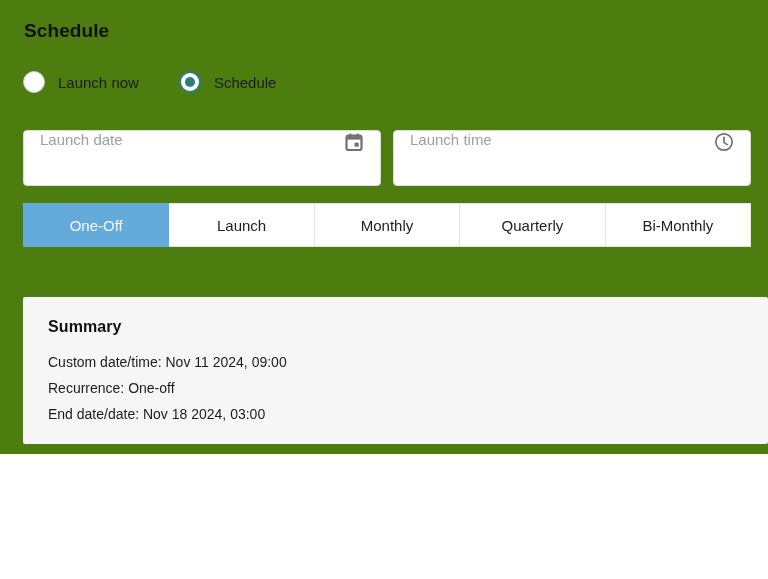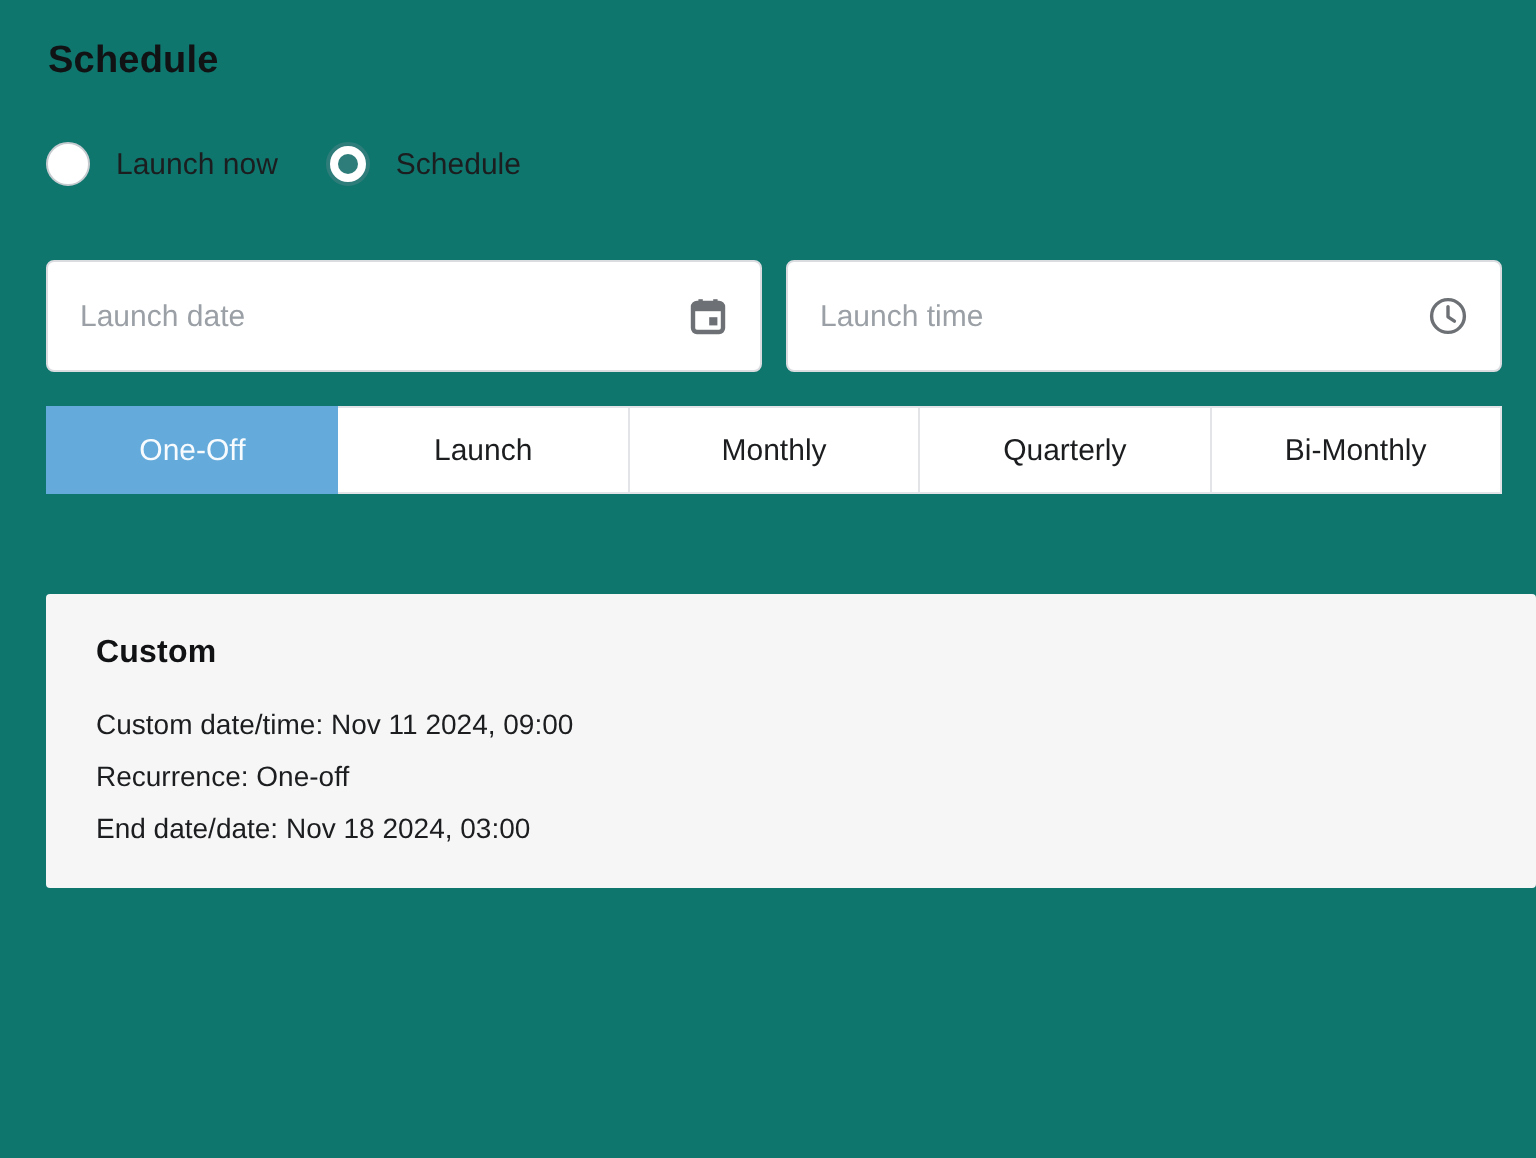--- a/index.html
+++ b/index.html
@@ -1,33 +1,33 @@
 <!DOCTYPE html>
 <html><head>
 <meta charset="utf-8">
 <style>
   * { margin:0; padding:0; box-sizing:border-box; }
   html,body { background:#ffffff; }
   body { font-family:"Liberation Sans","DejaVu Sans",sans-serif; color:#1b1d1f; }
-  .page { position:relative; width:768px; height:579px; background:#0f766e; overflow:hidden; }
+  .page { position:relative; width:768px; height:454px; background:#4d7c0f; overflow:hidden; }
 
   .page-title { margin:20px 0 0 24px; font-size:19px; font-weight:700; letter-spacing:.1px; color:#111214; }
 
   
-  .radio-row { display:flex; align-items:center; gap:24px; margin:29px 0 0 23px; }
+  .radio-row { display:flex; align-items:center; gap:40px; margin:29px 0 0 23px; }
   .radio-option { display:flex; align-items:center; gap:13px; cursor:pointer; }
   .radio-circle { width:22px; height:22px; border-radius:50%; border:1.5px solid #c6cbd0; background:#fff; flex:0 0 auto; position:relative; }
   .radio-option.selected .radio-circle { border:2.5px solid #2f7d7b; }
   .radio-option.selected .radio-circle::after { content:""; position:absolute; left:50%; top:50%; width:10px; height:10px; margin:-5px 0 0 -5px; border-radius:50%; background:#2f7d7b; }
   .radio-label { font-size:15px; color:#1b1d1f; }
 
   
   .field-row { display:flex; gap:12px; margin:37px 0 0 23px; width:728px; }
   .field-row.second { margin-top:19px; }
-  .field { flex:1; height:56px; border:1px solid #dadce0; border-radius:4px; background:#fff; display:flex; align-items:center; padding:0 15px 0 16px; }
+  .field { flex:1; height:56px; border:1px solid #dadce0; border-radius:4px; background:#fff; display:flex; align-items:flex-start; padding:0 15px 0 16px; }
   .field input { flex:1; border:none; outline:none; background:transparent; font-size:15px; color:#1b1d1f; font-family:inherit; min-width:0; }
   .field input::placeholder { color:#9aa0a6; opacity:1; }
   .field-icon { flex:0 0 auto; width:22px; height:22px; display:flex; align-items:center; justify-content:center; color:#6d7175; cursor:pointer; }
   .field-icon svg { display:block; }
 
   
   .tab-row { display:flex; margin:17px 0 0 23px; width:728px; height:44px; }
   .tab { flex:1; display:flex; align-items:center; justify-content:center; background:#fff; border:1px solid #e2e4e7; margin-left:-1px; font-size:15px; color:#1b1d1f; cursor:pointer; white-space:nowrap; }
   .tab:first-child { margin-left:0; }
   .tab.selected { background:#64aada; border-color:#64aada; color:#f7fbfe; position:relative; z-index:1; }
@@ -84,21 +84,21 @@
   <div class="tab-row">
     <div class="tab selected">One-Off</div>
     <div class="tab">Launch</div>
     <div class="tab">Monthly</div>
     <div class="tab">Quarterly</div>
     <div class="tab">Bi-Monthly</div>
   </div>
 
 
   <div class="summary-card">
-    <div class="summary-title">Custom</div>
+    <div class="summary-title">Summary</div>
     <div class="summary-rows">
       <div class="summary-row"><span>Custom date/time: </span><span class="summary-value">Nov 11 2024, 09:00</span></div>
       <div class="summary-row"><span>Recurrence: </span><span class="summary-value">One-off</span></div>
       <div class="summary-row"><span>End date/date: </span><span class="summary-value">Nov 18 2024, 03:00</span></div>
     </div>
   </div>
 
 </div>
 
 </body></html>

